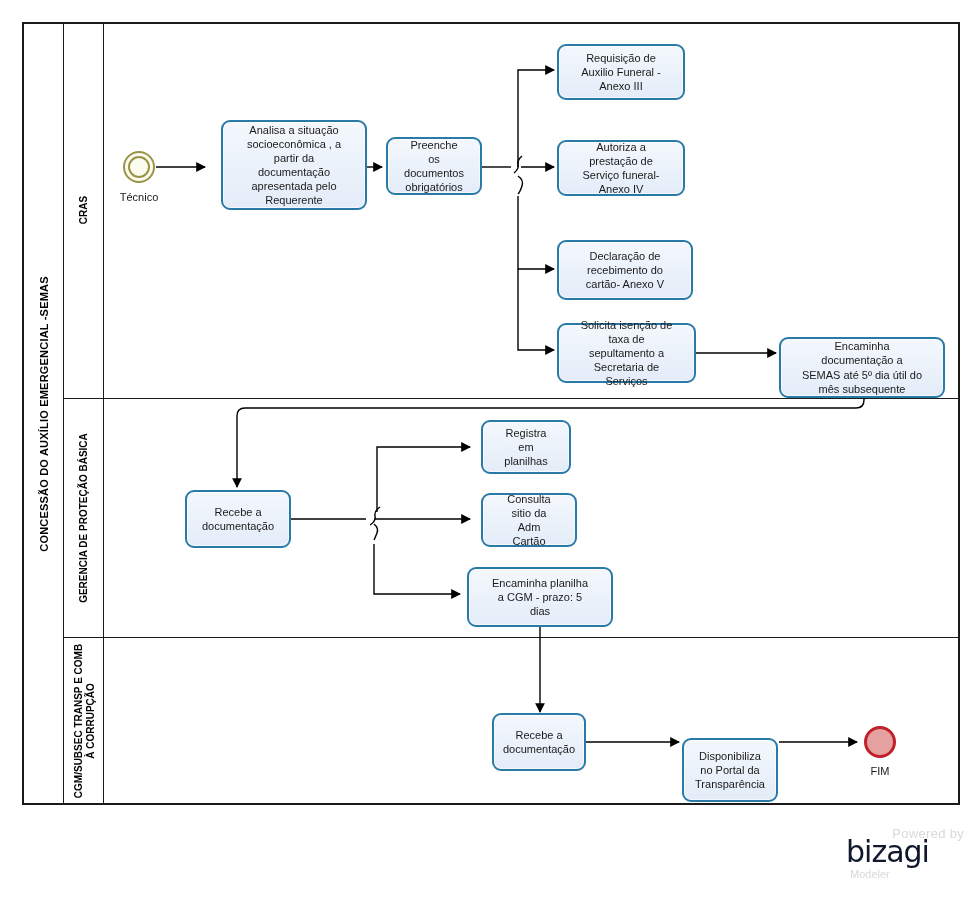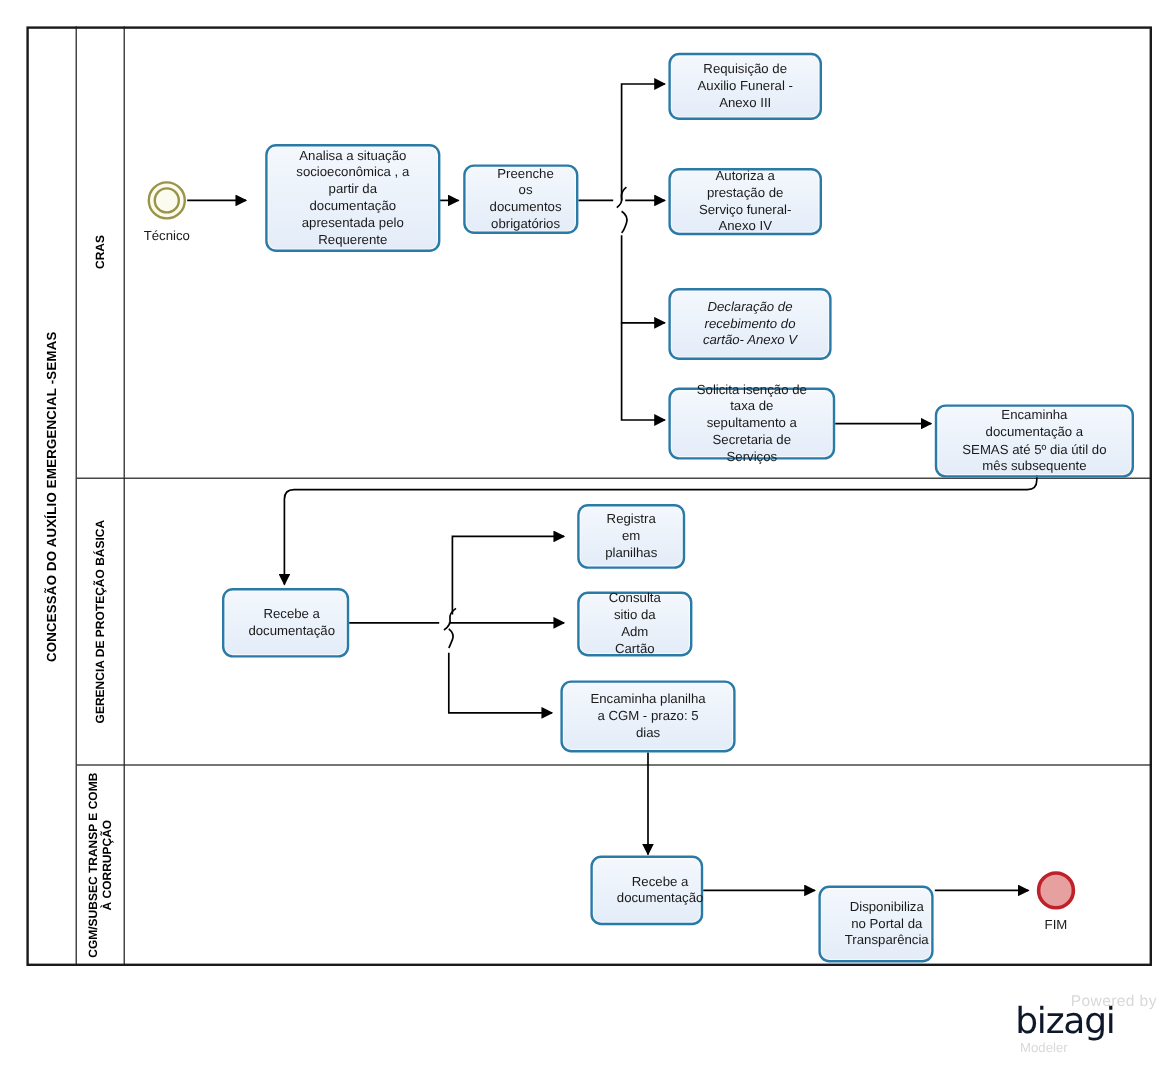--- a/index.html
+++ b/index.html
@@ -25,21 +25,21 @@
   .lane-hdr-txt{position:absolute;left:50%;top:50%;
                 display:flex;align-items:center;justify-content:center;
                 font-size:10px;font-weight:bold;color:#000;text-align:center;
                 line-height:1.15;white-space:nowrap;}
   .lane-sep{position:absolute;left:64px;width:896px;height:0;
             border-top:1px solid #1a1a1a;}
 
   
   .task{position:absolute;box-sizing:border-box;border:2px solid #2a7aa8;
         border-radius:9px;background:linear-gradient(180deg,#f4f8fd 0%,#e3ecf8 100%);
-        display:flex;align-items:center;justify-content:flex-start;text-align:center;
+        display:flex;align-items:center;justify-content:center;text-align:center;
         font-size:11px;color:#1a1a1a;line-height:1.28;padding:3px 20px;
         box-shadow:0 0 0 1px rgba(255,255,255,.6) inset;}
   .task span{display:block;}
 
   
   .start-ev{position:absolute;width:32px;height:32px;border-radius:50%;
             border:2px solid #9a9447;background:#fbfbf0;box-sizing:border-box;}
   .start-ev:after{content:"";position:absolute;left:3px;top:3px;
             width:22px;height:22px;border-radius:50%;
             border:2px solid #9a9447;box-sizing:border-box;}
@@ -149,21 +149,21 @@
   </div>
 
   <div class="task" style="left:557px;top:44px;width:128px;height:56px;">
     <span>Requisição de Auxilio Funeral - Anexo III</span>
   </div>
 
   <div class="task" style="left:557px;top:140px;width:128px;height:56px;">
     <span>Autoriza a prestação de Serviço funeral- Anexo IV</span>
   </div>
 
-  <div class="task" style="left:557px;top:240px;width:136px;height:60px;font-style:italic;">
+  <div class="task" style="left:557px;top:240px;width:136px;height:60px;">
     <span>Declaração de recebimento do cartão- Anexo V</span>
   </div>
 
   <div class="task" style="left:557px;top:323px;width:139px;height:60px;">
     <span>Solicita isenção de taxa de sepultamento a Secretaria de Serviços</span>
   </div>
 
   <div class="task" style="left:779px;top:337px;width:166px;height:61px;">
     <span>Encaminha documentação a SEMAS até 5º dia útil do mês subsequente</span>
   </div>

